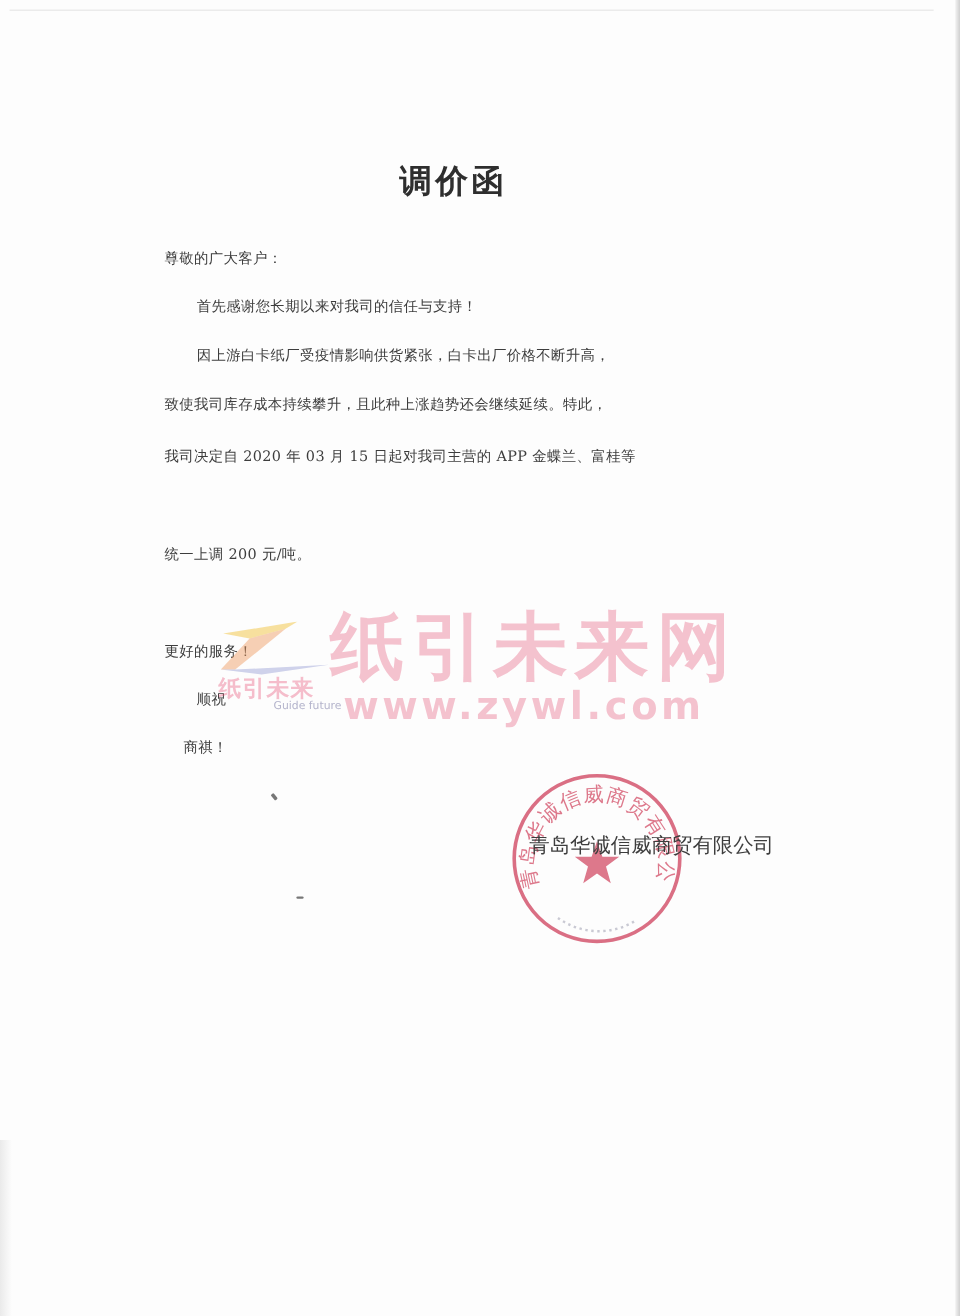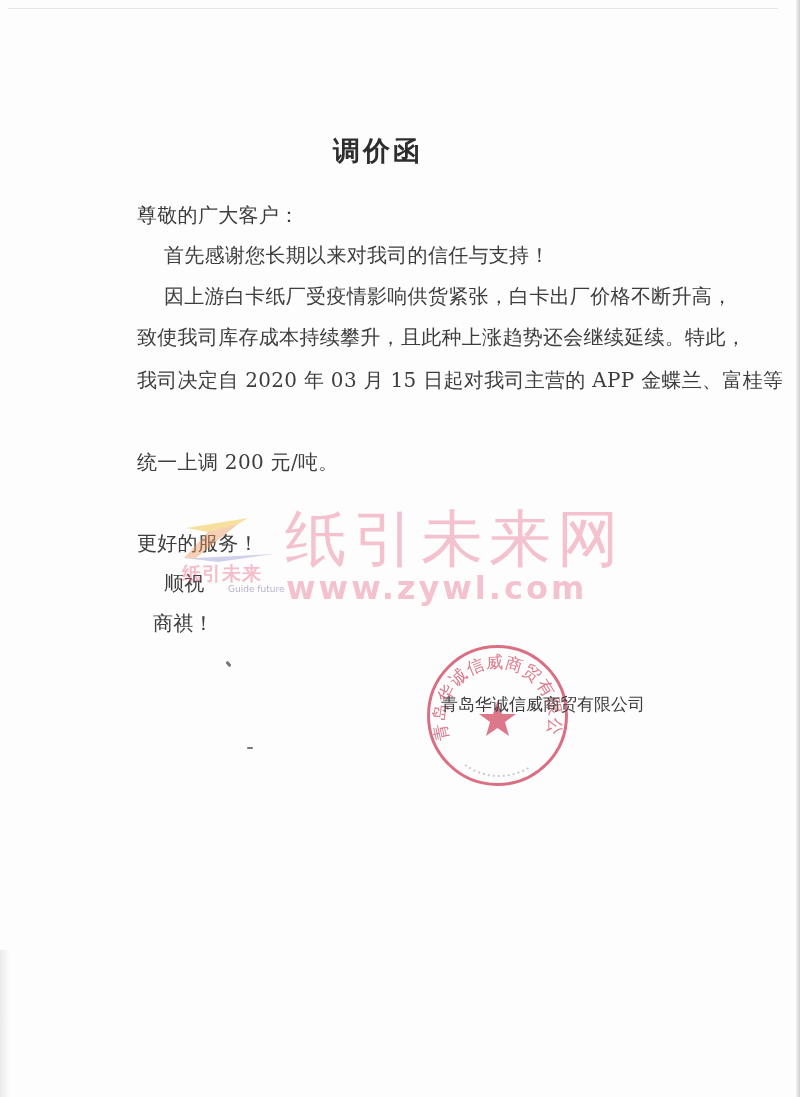--- a/index.html
+++ b/index.html
@@ -45,32 +45,32 @@
       width: 756px;
       text-align: center;
       font-family: "DejaVu Sans", "Liberation Sans", sans-serif;
       font-size: 27px;
       font-weight: bold;
       color: #2e2e2e;
       letter-spacing: 3px;
     }
     .line {
       position: absolute;
-      font-size: 20px;
+      font-size: 12px;
       line-height: 20px;
       white-space: nowrap;
       color: #3d3d3d;
       letter-spacing: 0.3px;
     }
     .watermark-big {
       position: absolute;
-      left: 285px; top: 508px;
+      left: 275px; top: 508px;
       font-family: "DejaVu Sans", "Liberation Sans", sans-serif;
       font-size: 62px;
-      font-weight: normal;
+      font-weight: bold;
       color: rgba(228, 70, 110, 0.32);
       letter-spacing: 6px;
       white-space: nowrap;
       line-height: 62px;
     }
     .watermark-url {
       position: absolute;
       left: 286px; top: 566px;
       font-family: "DejaVu Sans", "Liberation Sans", sans-serif;
       font-size: 32px;

